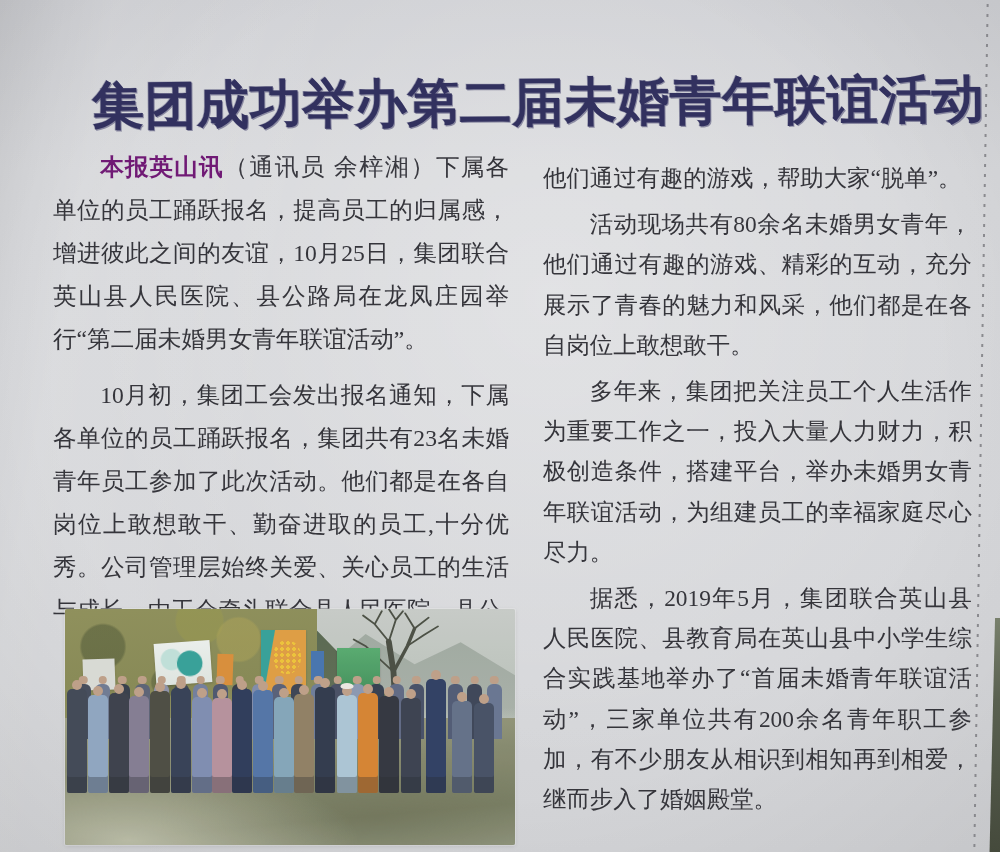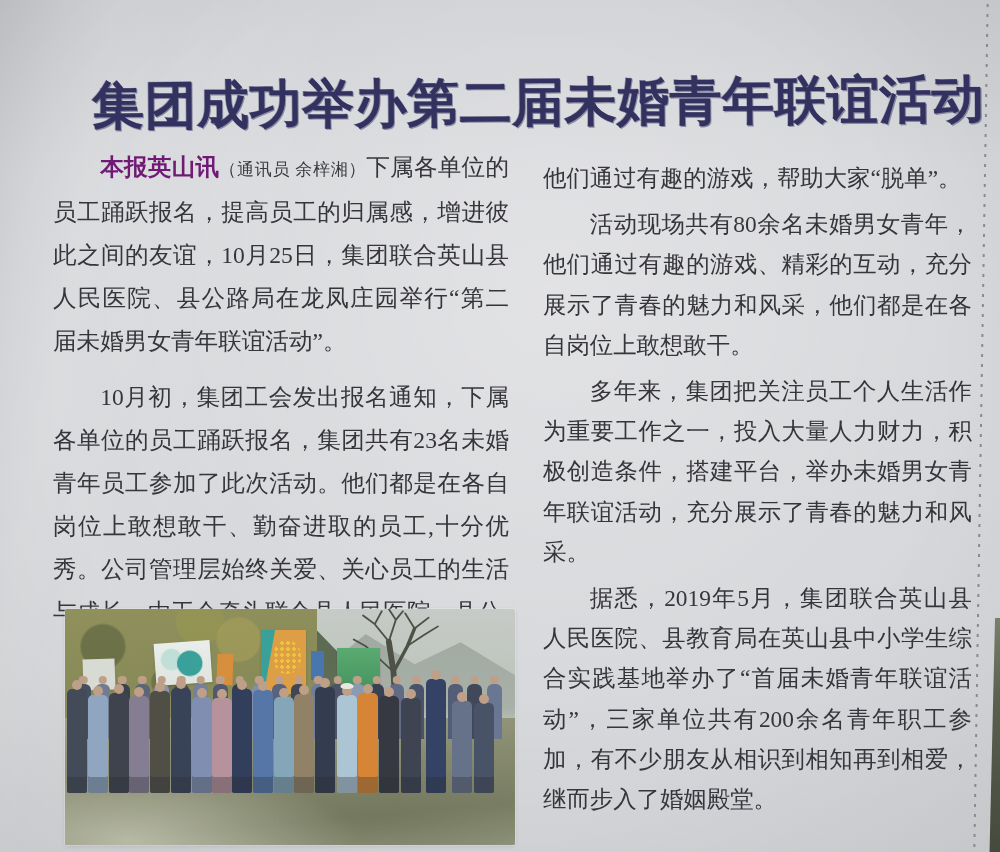--- a/index.html
+++ b/index.html
@@ -29,21 +29,21 @@
   .col{position:absolute;color:#35353b;}
   .col.left{left:53px;top:146px;width:456px;}
   .col.right{left:543px;top:158px;width:429px;}
   .para{margin:0;text-align:justify;text-align-last:left;}
   .left .para{font-size:23.6px;line-height:43px;}
   .right .para{font-size:23.4px;line-height:40.2px;}
   .left .para + .para{margin-top:13px;}
   .right .para + .para{margin-top:6px;}
   .indent{text-indent:2em;}
   .lead{font-family:"Liberation Sans","DejaVu Sans",sans-serif;font-weight:700;color:#701a75;}
-  .byline{font-size:17px;color:#3a3a41;letter-spacing:.5px;}
+  .byline{font-size:24px;color:#3a3a41;letter-spacing:.5px;}
 
   
   .photo{
     position:absolute;left:65px;top:609px;width:450px;height:236px;
     overflow:hidden;border-radius:2px;
     box-shadow:0 0 0 1px rgba(255,255,255,.25), 0 1px 4px rgba(0,0,0,.12);
     background:linear-gradient(180deg, var(--sky) 0%, #b9c0ba 40%, #aeb5ae 55%);
   }
   .photo *{position:absolute;}
   .ridge{ 
@@ -127,21 +127,21 @@
 <h1 class="title" style="color: rgb(50, 49, 95);">集团成功举办第二届未婚青年联谊活动</h1>
 
 <div class="col left" style="color: rgb(53, 53, 59);">
   <p class="para indent"><span class="lead">本报英山讯</span><span class="byline">（通讯员 余梓湘）</span><span>下属各单位的员工踊跃报名，提高员工的归属感，增进彼此之间的友谊，10月25日，集团联合英山县人民医院、县公路局在龙凤庄园举行“第二届未婚男女青年联谊活动”。</span></p>
   <p class="para indent"><span>10月初，集团工会发出报名通知，下属各单位的员工踊跃报名，集团共有23名未婚青年员工参加了此次活动。他们都是在各自岗位上敢想敢干、勤奋进取的员工,十分优秀。公司管理层始终关爱、关心员工的生活与成长，由工会牵头联合县人民医院、县公</span></p>
 </div>
 
 <div class="col right" style="color: rgb(53, 53, 59);">
   <p class="para"><span>他们通过有趣的游戏，帮助大家“脱单”。</span></p>
   <p class="para indent"><span>活动现场共有80余名未婚男女青年，他们通过有趣的游戏、精彩的互动，充分展示了青春的魅力和风采，他们都是在各自岗位上敢想敢干。</span></p>
-  <p class="para indent"><span>多年来，集团把关注员工个人生活作为重要工作之一，投入大量人力财力，积极创造条件，搭建平台，举办未婚男女青年联谊活动，充分展示了青春的魅力和风采。</span></p>
+  <p class="para indent"><span>多年来，集团把关注员工个人生活作为重要工作之一，投入大量人力财力，积极创造条件，搭建平台，举办未婚男女青年联谊活动，为组建员工的幸福家庭尽心尽力。</span></p>
   <p class="para indent"><span>据悉，2019年5月，集团联合英山县人民医院、县教育局在英山县中小学生综合实践基地举办了“首届未婚青年联谊活动”，三家单位共有200余名青年职工参加，有不少朋友从相识到相知再到相爱，继而步入了婚姻殿堂。</span></p>
 </div>
 
 <figure class="photo" style="margin: 0px; --sky: #c6cbc7; --ridge: #98a29a; --peak: #50604a; --hill: #8b8c55; --grass: #82866a; --board_teal: #2e9e96; --board_orange: #df9a3c; --board_green: #51a86b; --tree: #43483d; --dots: #7d7d82; --skin: #bd9c85;">
   <div class="ridge"></div>
   <div class="peak"></div>
   <div class="hill"></div>
   <div class="haze"></div>
   <svg class="tree-svg" viewBox="0 0 100 100" preserveAspectRatio="none">
     <g style="stroke:var(--tree);fill:none;stroke-linecap:round">

